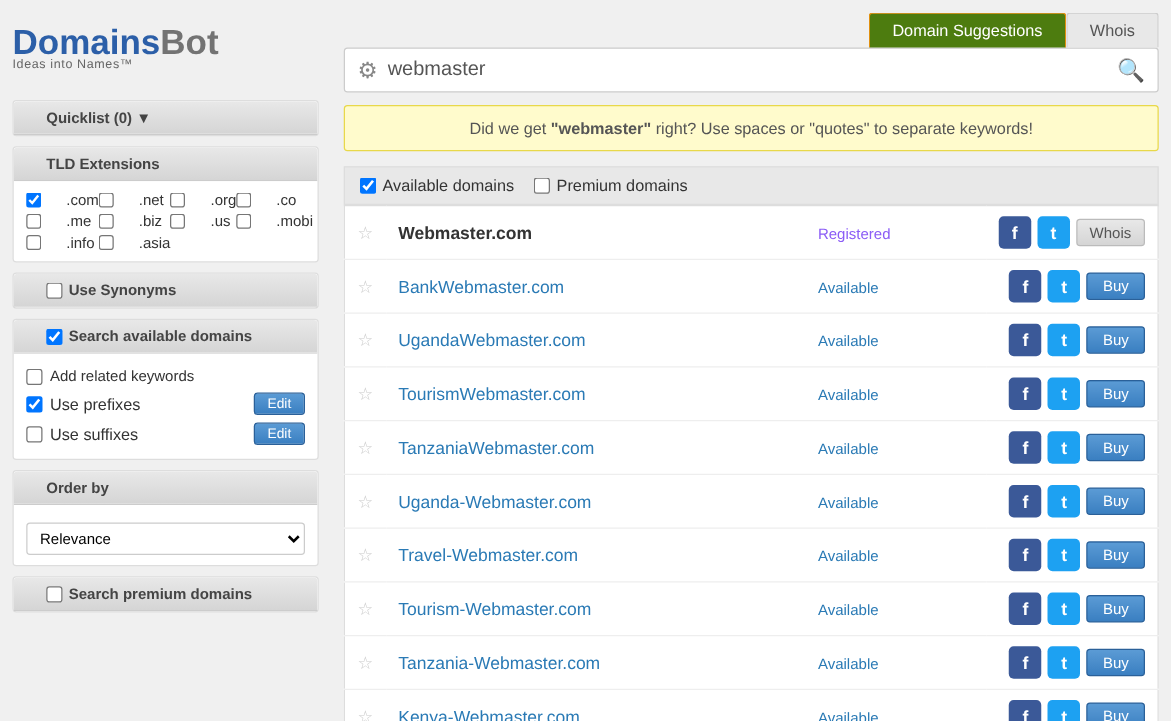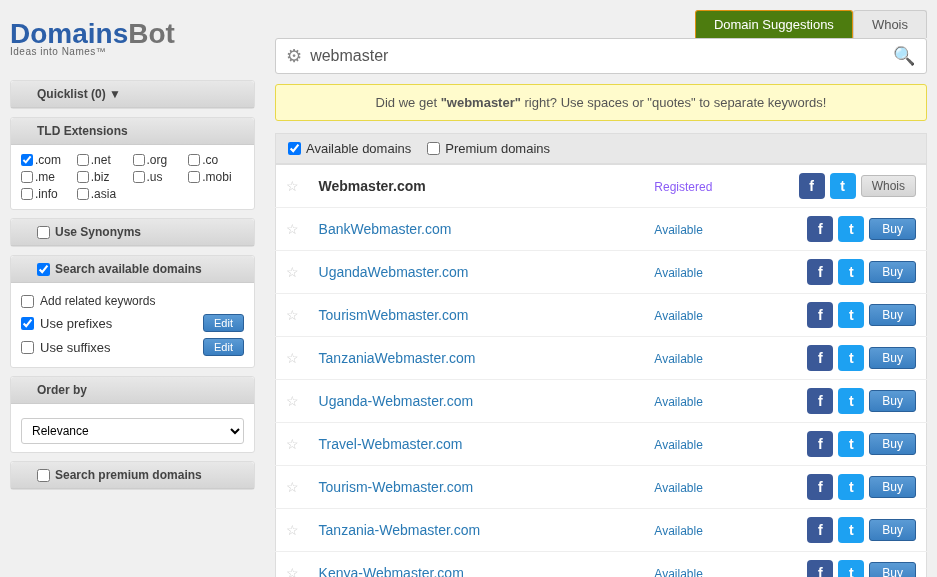--- a/index.html
+++ b/index.html
@@ -14,21 +14,21 @@
     .logo-area { margin-bottom: 15px; padding: 8px 0; }
     .logo-domains { font-size: 28px; font-weight: bold; color: #2c5fa8; }
     .logo-bot { font-size: 28px; font-weight: bold; color: #737373; }
     .logo-tagline { font-size: 10px; color: #666; margin-top: -4px; letter-spacing: 0.5px; }
 
     .sidebar-section { background: #fff; border: 1px solid #ddd; border-radius: 3px; margin-bottom: 8px; }
     .sidebar-section-header { background: linear-gradient(to bottom, #e8e8e8, #d5d5d5); padding: 6px 26px; font-size: 12px; font-weight: bold; color: #444; border-bottom: 1px solid #ccc; border-radius: 3px 3px 0 0; display: flex; align-items: center; gap: 5px; }
     .sidebar-section-body { padding: 8px 10px; }
 
     .tld-grid { display: grid; grid-template-columns: repeat(4, 1fr); gap: 3px 0; }
-    .tld-item { display: flex; align-items: center; gap: 2px; font-size: 12px; white-space: nowrap; }
+    .tld-item { display: flex; align-items: center; gap: 20px; font-size: 12px; white-space: nowrap; }
     .tld-item input[type="checkbox"] { width: 12px; height: 12px; margin: 0; }
 
     .option-item { display: flex; align-items: center; gap: 6px; font-size: 12px; padding: 3px 0; }
     .option-item input[type="checkbox"] { width: 13px; height: 13px; margin: 0; }
 
     .option-with-edit { display: flex; align-items: center; justify-content: space-between; padding: 3px 0; }
     .option-left { display: flex; align-items: center; gap: 6px; }
     .edit-btn { background: linear-gradient(to bottom, #5b9bd5, #3a7fc1); color: #fff; border: 1px solid #2a6099; border-radius: 3px; padding: 2px 10px; font-size: 11px; cursor: pointer; }
 
     .order-by-select { width: 100%; padding: 4px 6px; font-size: 12px; border: 1px solid #ccc; border-radius: 3px; background: #fff; margin-top: 6px; }

